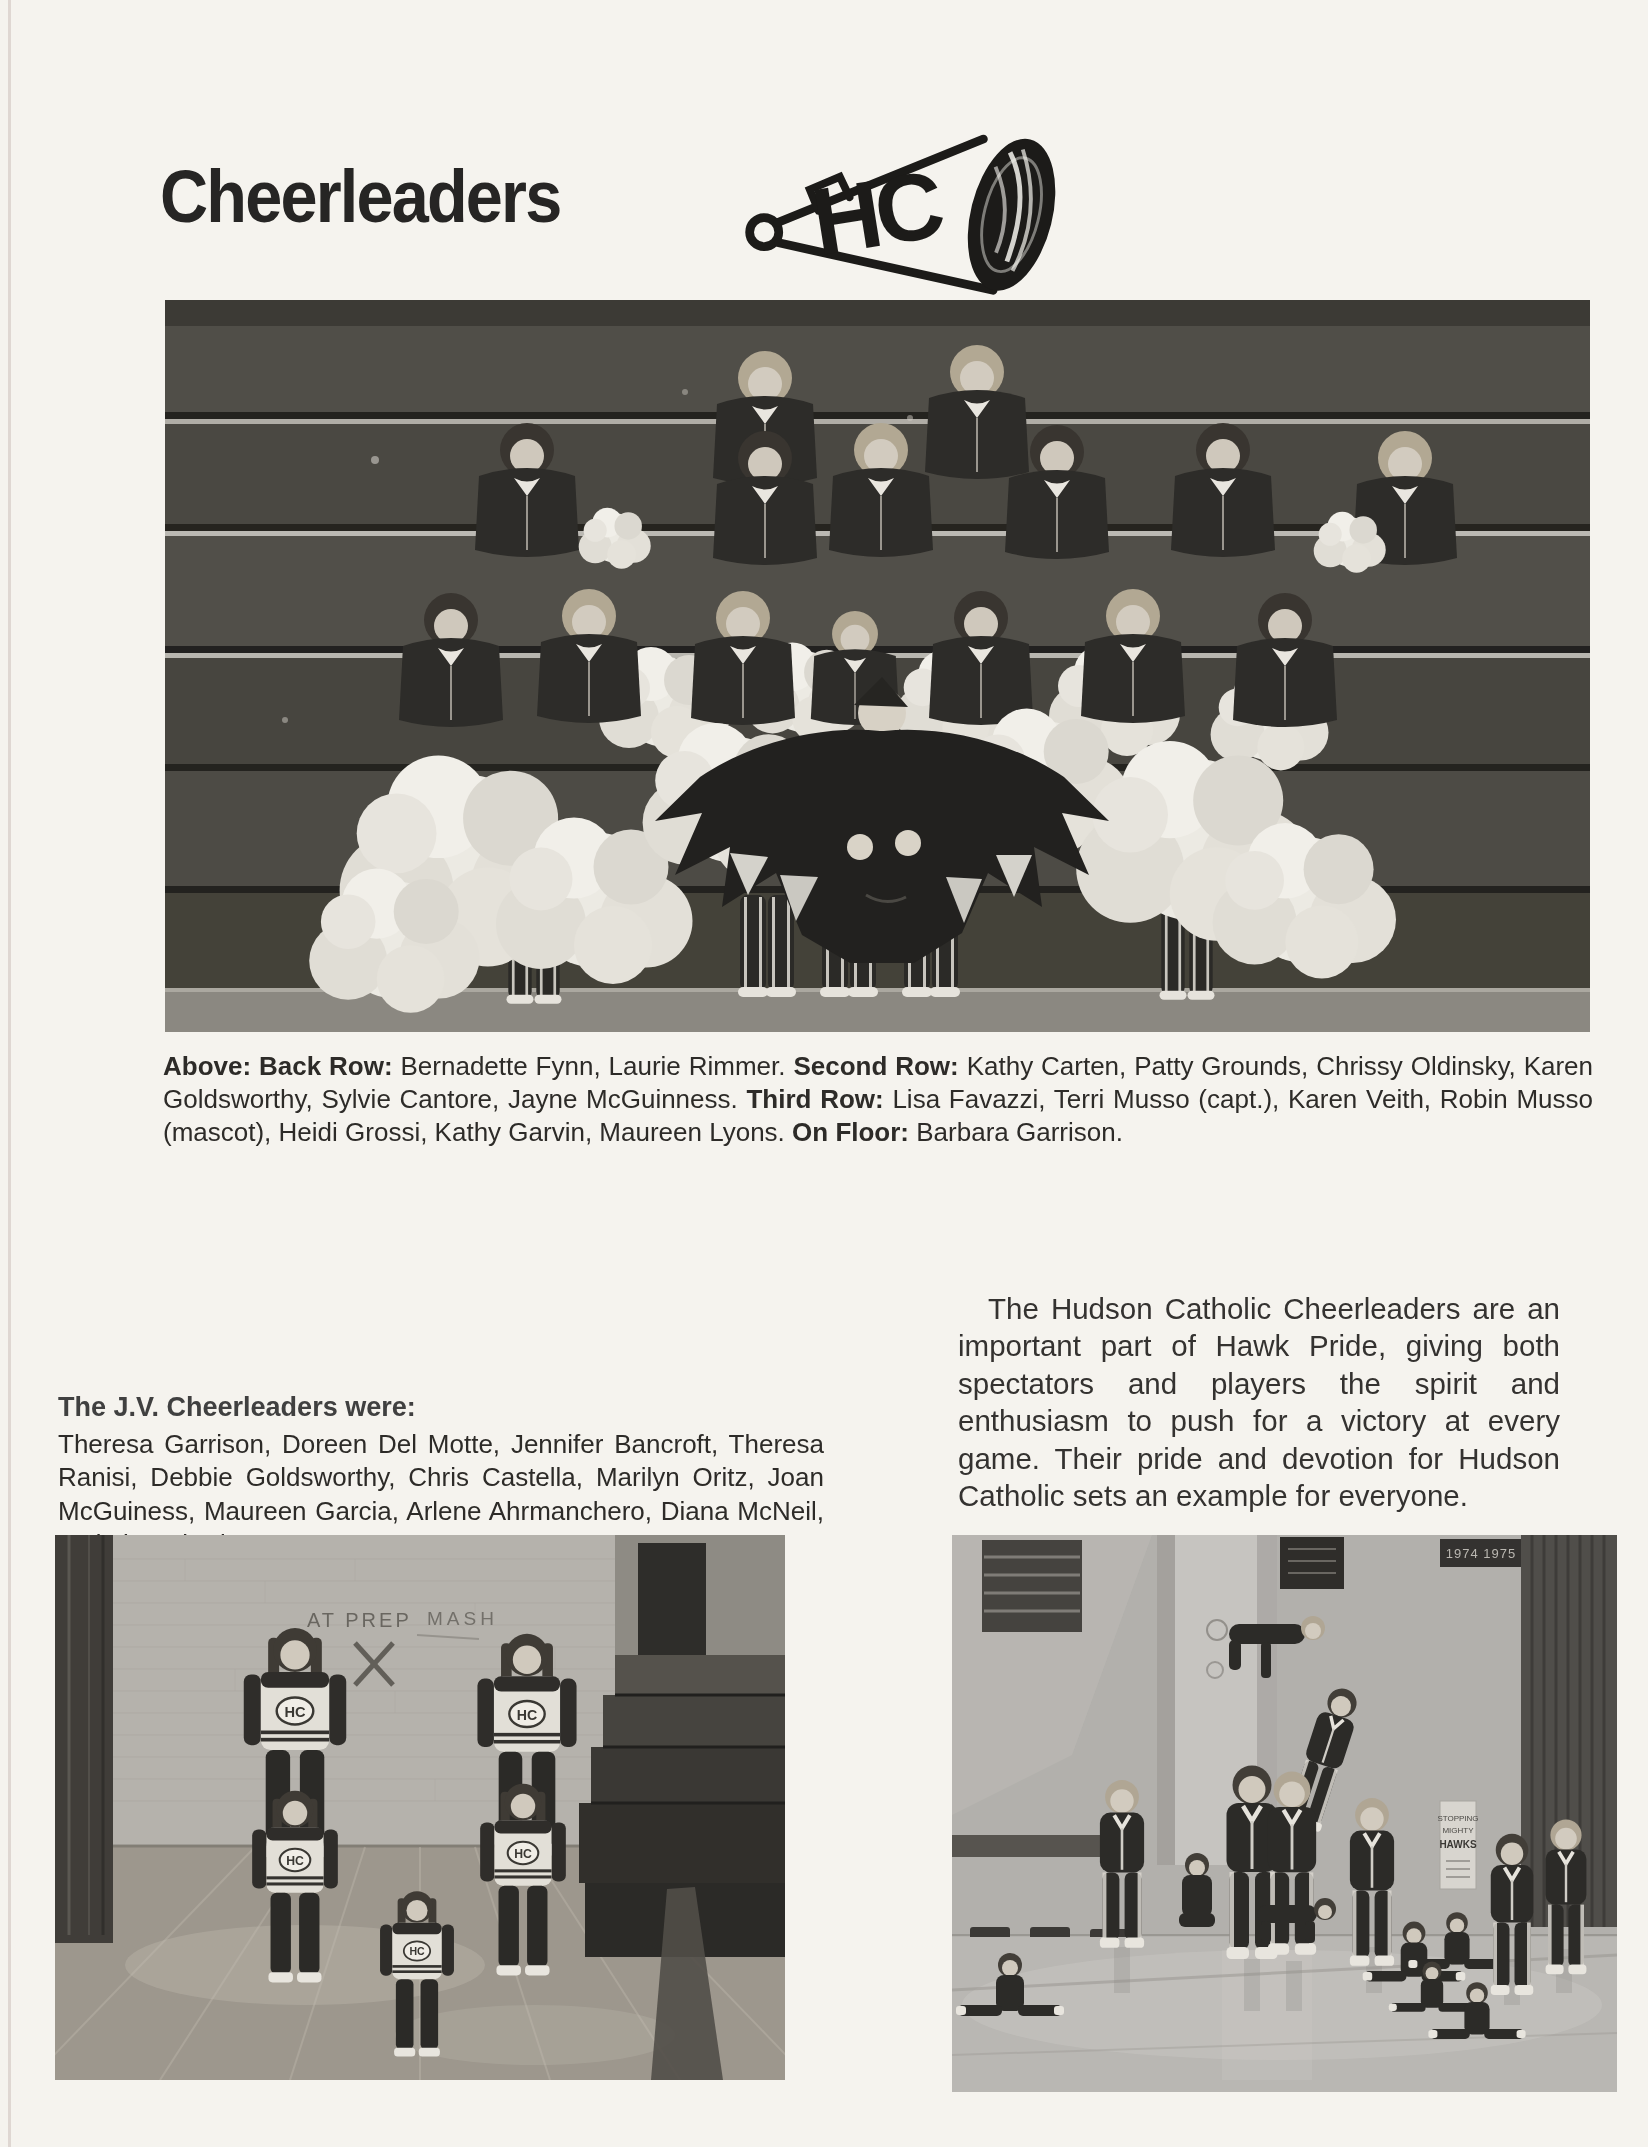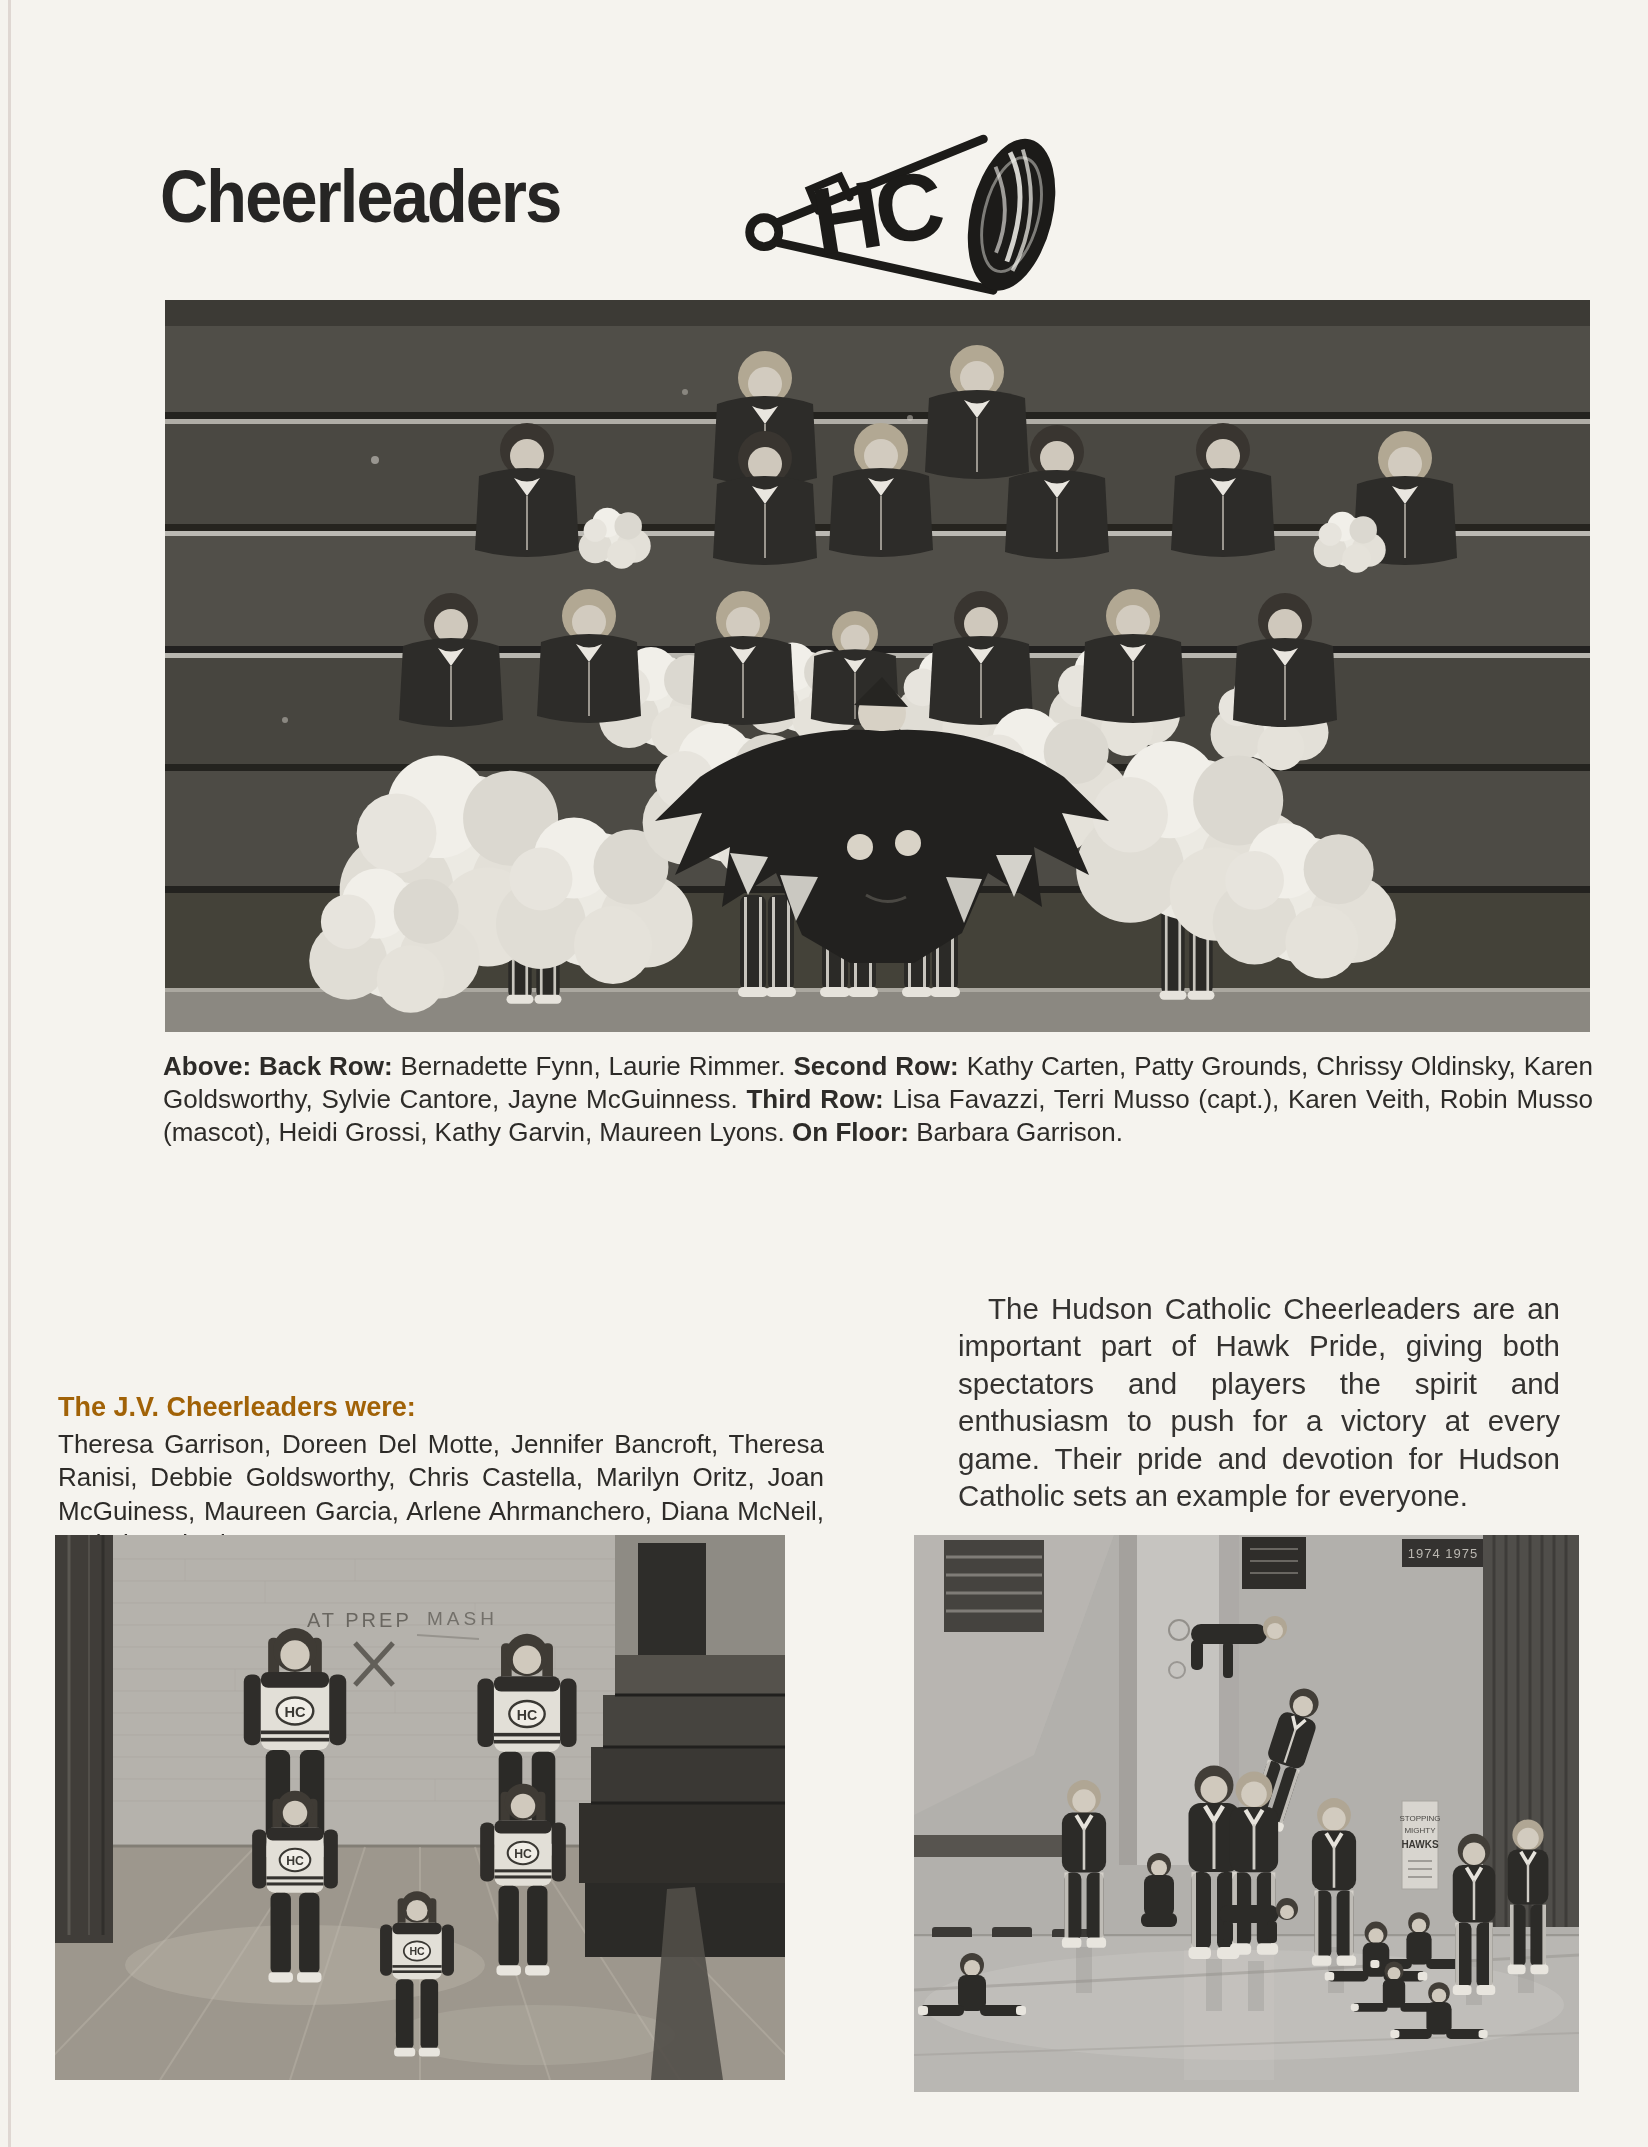--- a/index.html
+++ b/index.html
@@ -6,27 +6,27 @@
   .page{position:relative;width:1648px;height:2147px;background:#f5f3ee;overflow:hidden;
         font-family:"Liberation Sans", sans-serif;color:#2d2b28;}
   .scan-line{position:absolute;left:8px;top:0;width:3px;height:2147px;background:#d9d0ca;opacity:.8;}
   .page-title{position:absolute;left:160px;top:154px;margin:0;font-size:74px;font-weight:700;
         color:#262524;letter-spacing:-2px;transform:scaleX(.9);transform-origin:left top;white-space:nowrap;}
   .logo-wrap{position:absolute;left:733px;top:108px;width:334px;height:194px;}
   figure{margin:0;}
   .photo{position:absolute;line-height:0;}
   .photo-main{left:165px;top:300px;width:1425px;height:732px;}
   .photo-left{left:55px;top:1535px;width:730px;height:545px;}
-  .photo-right{left:914px;top:1535px;width:665px;height:557px;}
+  .photo-right{left:952px;top:1535px;width:665px;height:557px;}
   .caption{position:absolute;left:163px;top:1050px;width:1430px;margin:0;font-size:26px;
         line-height:1.26;text-align:justify;color:#2d2b28;}
   .caption .lbl{font-weight:700;}
   .body-par{position:absolute;left:958px;top:1290px;width:602px;margin:0;font-size:29.5px;
         line-height:1.27;text-align:justify;text-indent:30px;color:#343230;}
-  .jv-head{position:absolute;left:58px;top:1392px;margin:0;font-size:27px;font-weight:700;color:#a16207;}
+  .jv-head{position:absolute;left:58px;top:1392px;margin:0;font-size:27px;font-weight:700;color:#404040;}
   .jv-names{position:absolute;left:58px;top:1428px;width:766px;margin:0;font-size:26px;
         line-height:1.28;text-align:justify;color:#2d2b28;}
   svg{display:block;}
 </style>
 </head>
 <body>
 
 <div class="page">
 
   <div class="scan-line"></div>

